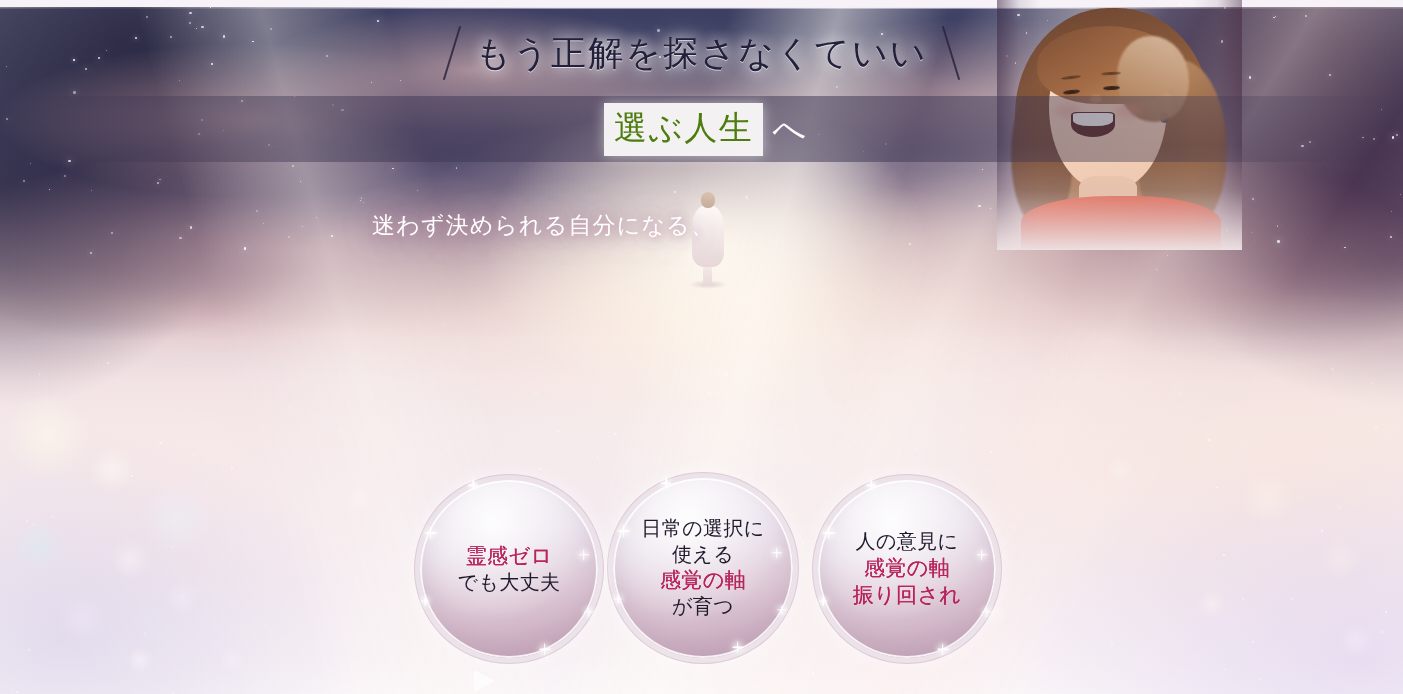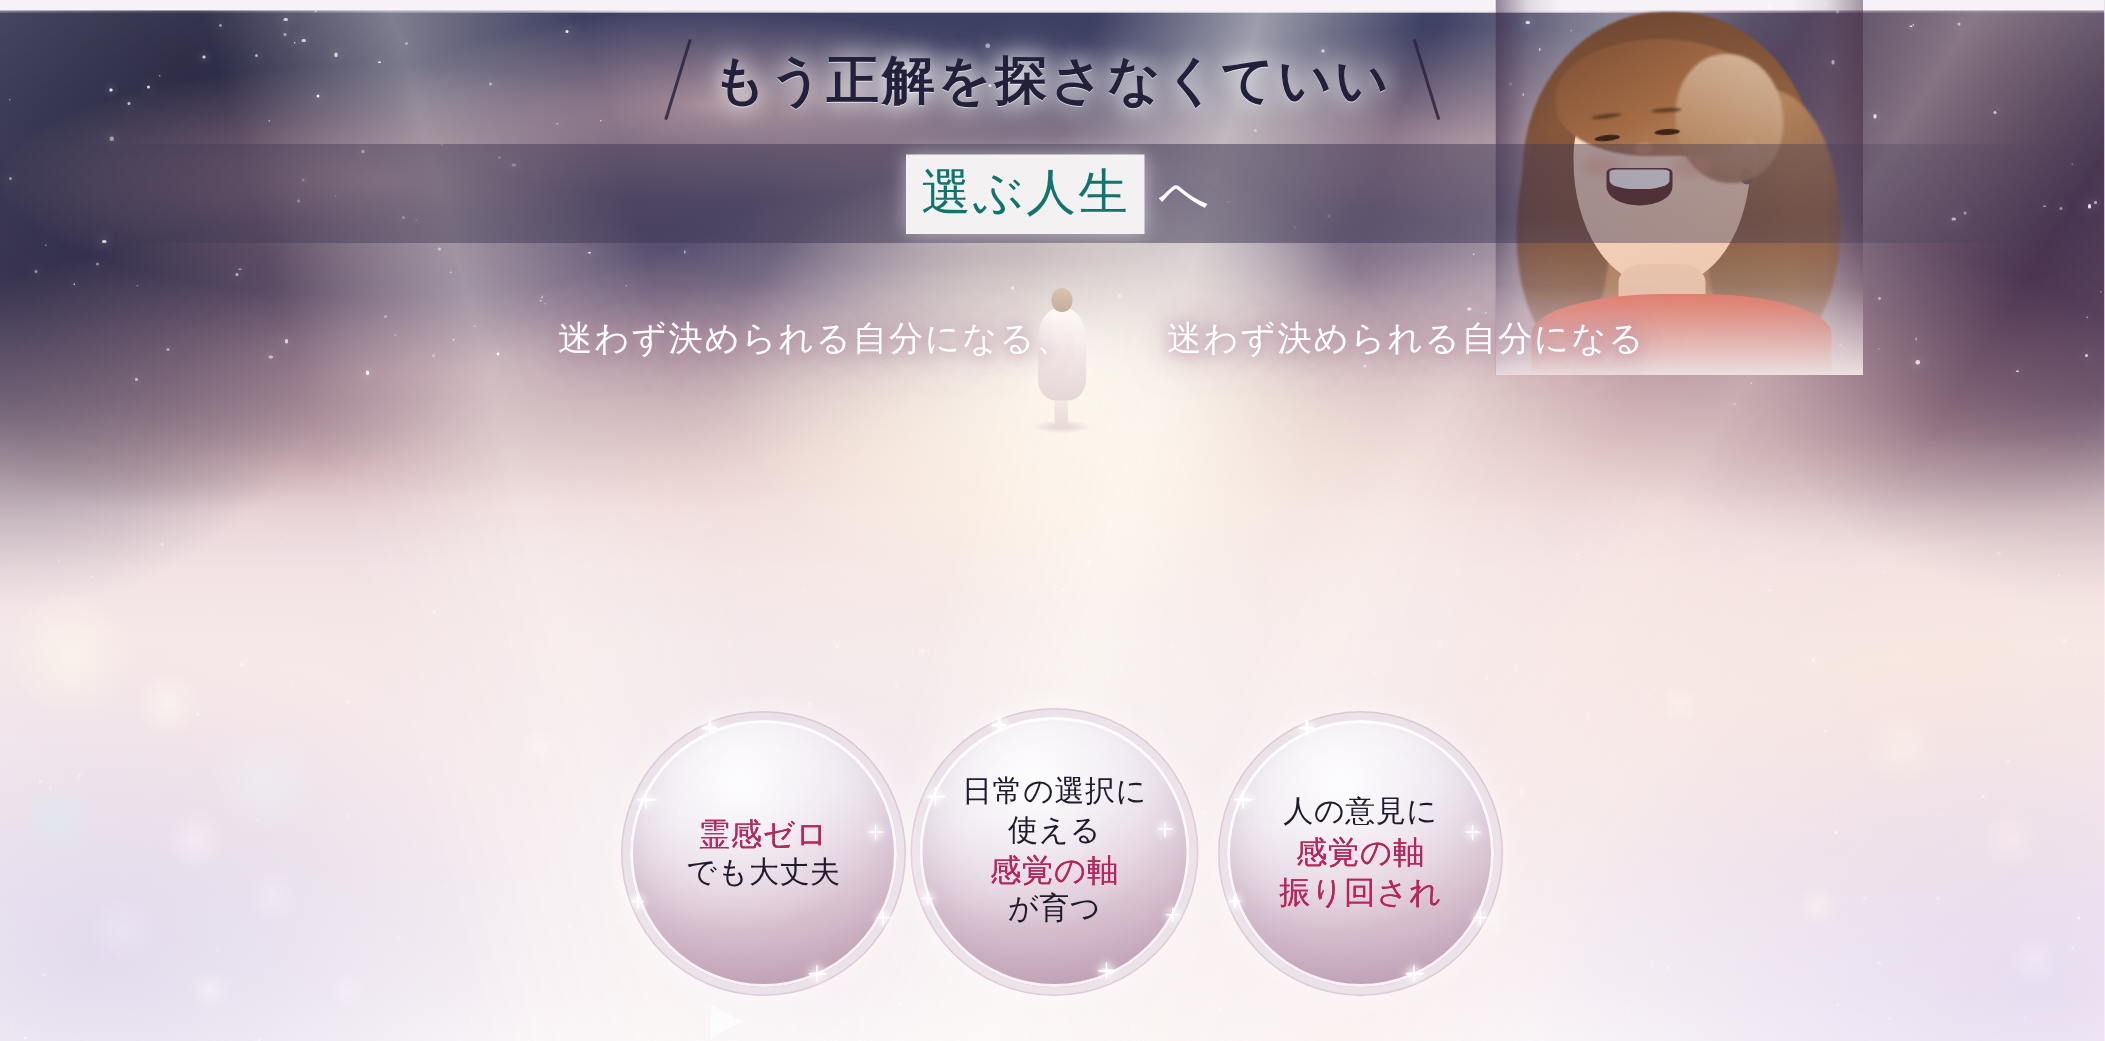--- a/index.html
+++ b/index.html
@@ -153,21 +153,20 @@
 
   
   .line1{
     position:absolute;left:0;top:22px;width:1403px;height:62px;
     display:flex;align-items:center;justify-content:center;gap:22px;
   }
   .line1 .txt{
     font-size:35px;color:#23203c;letter-spacing:.06em;white-space:nowrap;
     font-family:"Liberation Serif","DejaVu Serif",serif;
     text-shadow:0 0 14px rgba(255,255,255,.95),0 0 26px rgba(255,255,255,.85),0 1px 0 rgba(255,255,255,.6);
-    font-weight:bold;
   }
   .slash{width:2px;height:56px;background:#2a2540;opacity:.85;}
   .slash.l{transform:rotate(17deg);}
   .slash.r{transform:rotate(-17deg);}
 
   
   .band{
     position:absolute;left:0;top:96px;width:1403px;height:66px;
     background:linear-gradient(90deg,
       rgba(62,56,84,0) 0%,
@@ -178,21 +177,21 @@
       rgba(62,56,84,0) 100%);
   }
   .line2{
     position:absolute;left:0;top:96px;width:1403px;height:66px;
     display:flex;align-items:center;justify-content:center;
     font-size:33px;letter-spacing:.05em;white-space:nowrap;
     font-family:"Liberation Serif","DejaVu Serif",serif;
   }
   .line2 .white{color:#fdfbfb;text-shadow:0 0 10px rgba(120,100,150,.7);}
   .line2 .boxed{
-    color:#0f766e;background:#f4f1f3;padding:3px 10px 5px;margin:0 9px;
+    color:#4d7c0f;background:#f4f1f3;padding:3px 10px 5px;margin:0 9px;
     box-shadow:0 0 12px rgba(255,255,255,.5);
   }
 
   
   .sub{
     position:absolute;top:210px;font-size:23px;color:#ffffff;white-space:nowrap;
     letter-spacing:.05em;
     font-family:"Liberation Serif","DejaVu Serif",serif;
     text-shadow:0 0 8px rgba(190,150,170,.95),0 0 18px rgba(170,130,160,.85),0 0 30px rgba(150,110,150,.6);
   }
@@ -615,21 +614,20 @@
     <span class="slash r"></span>
   </div>
 
   <div class="band"></div>
   <div class="line2">
     <span class="boxed">選ぶ人生</span>
     <span class="white">へ</span>
   </div>
 
   <div class="sub left">迷わず決められる自分になる、</div>
-  <div class="sub right">迷わず決められる自分になる</div>
 
 
   <div class="circles" id="benefit-circles">
       <div class="circle c2">
         <span class="l">日常の選択に</span>
         <span class="l">使える</span>
         <span class="l hl">感覚の軸</span>
         <span class="l">が育つ</span>
         <div class="sparkle" style="left: 4.18px; top: 46.9px; width: 13px; height: 13px;"></div>
         <div class="sparkle" style="left: 158.26px; top: 69.26px; width: 11px; height: 11px;"></div>

